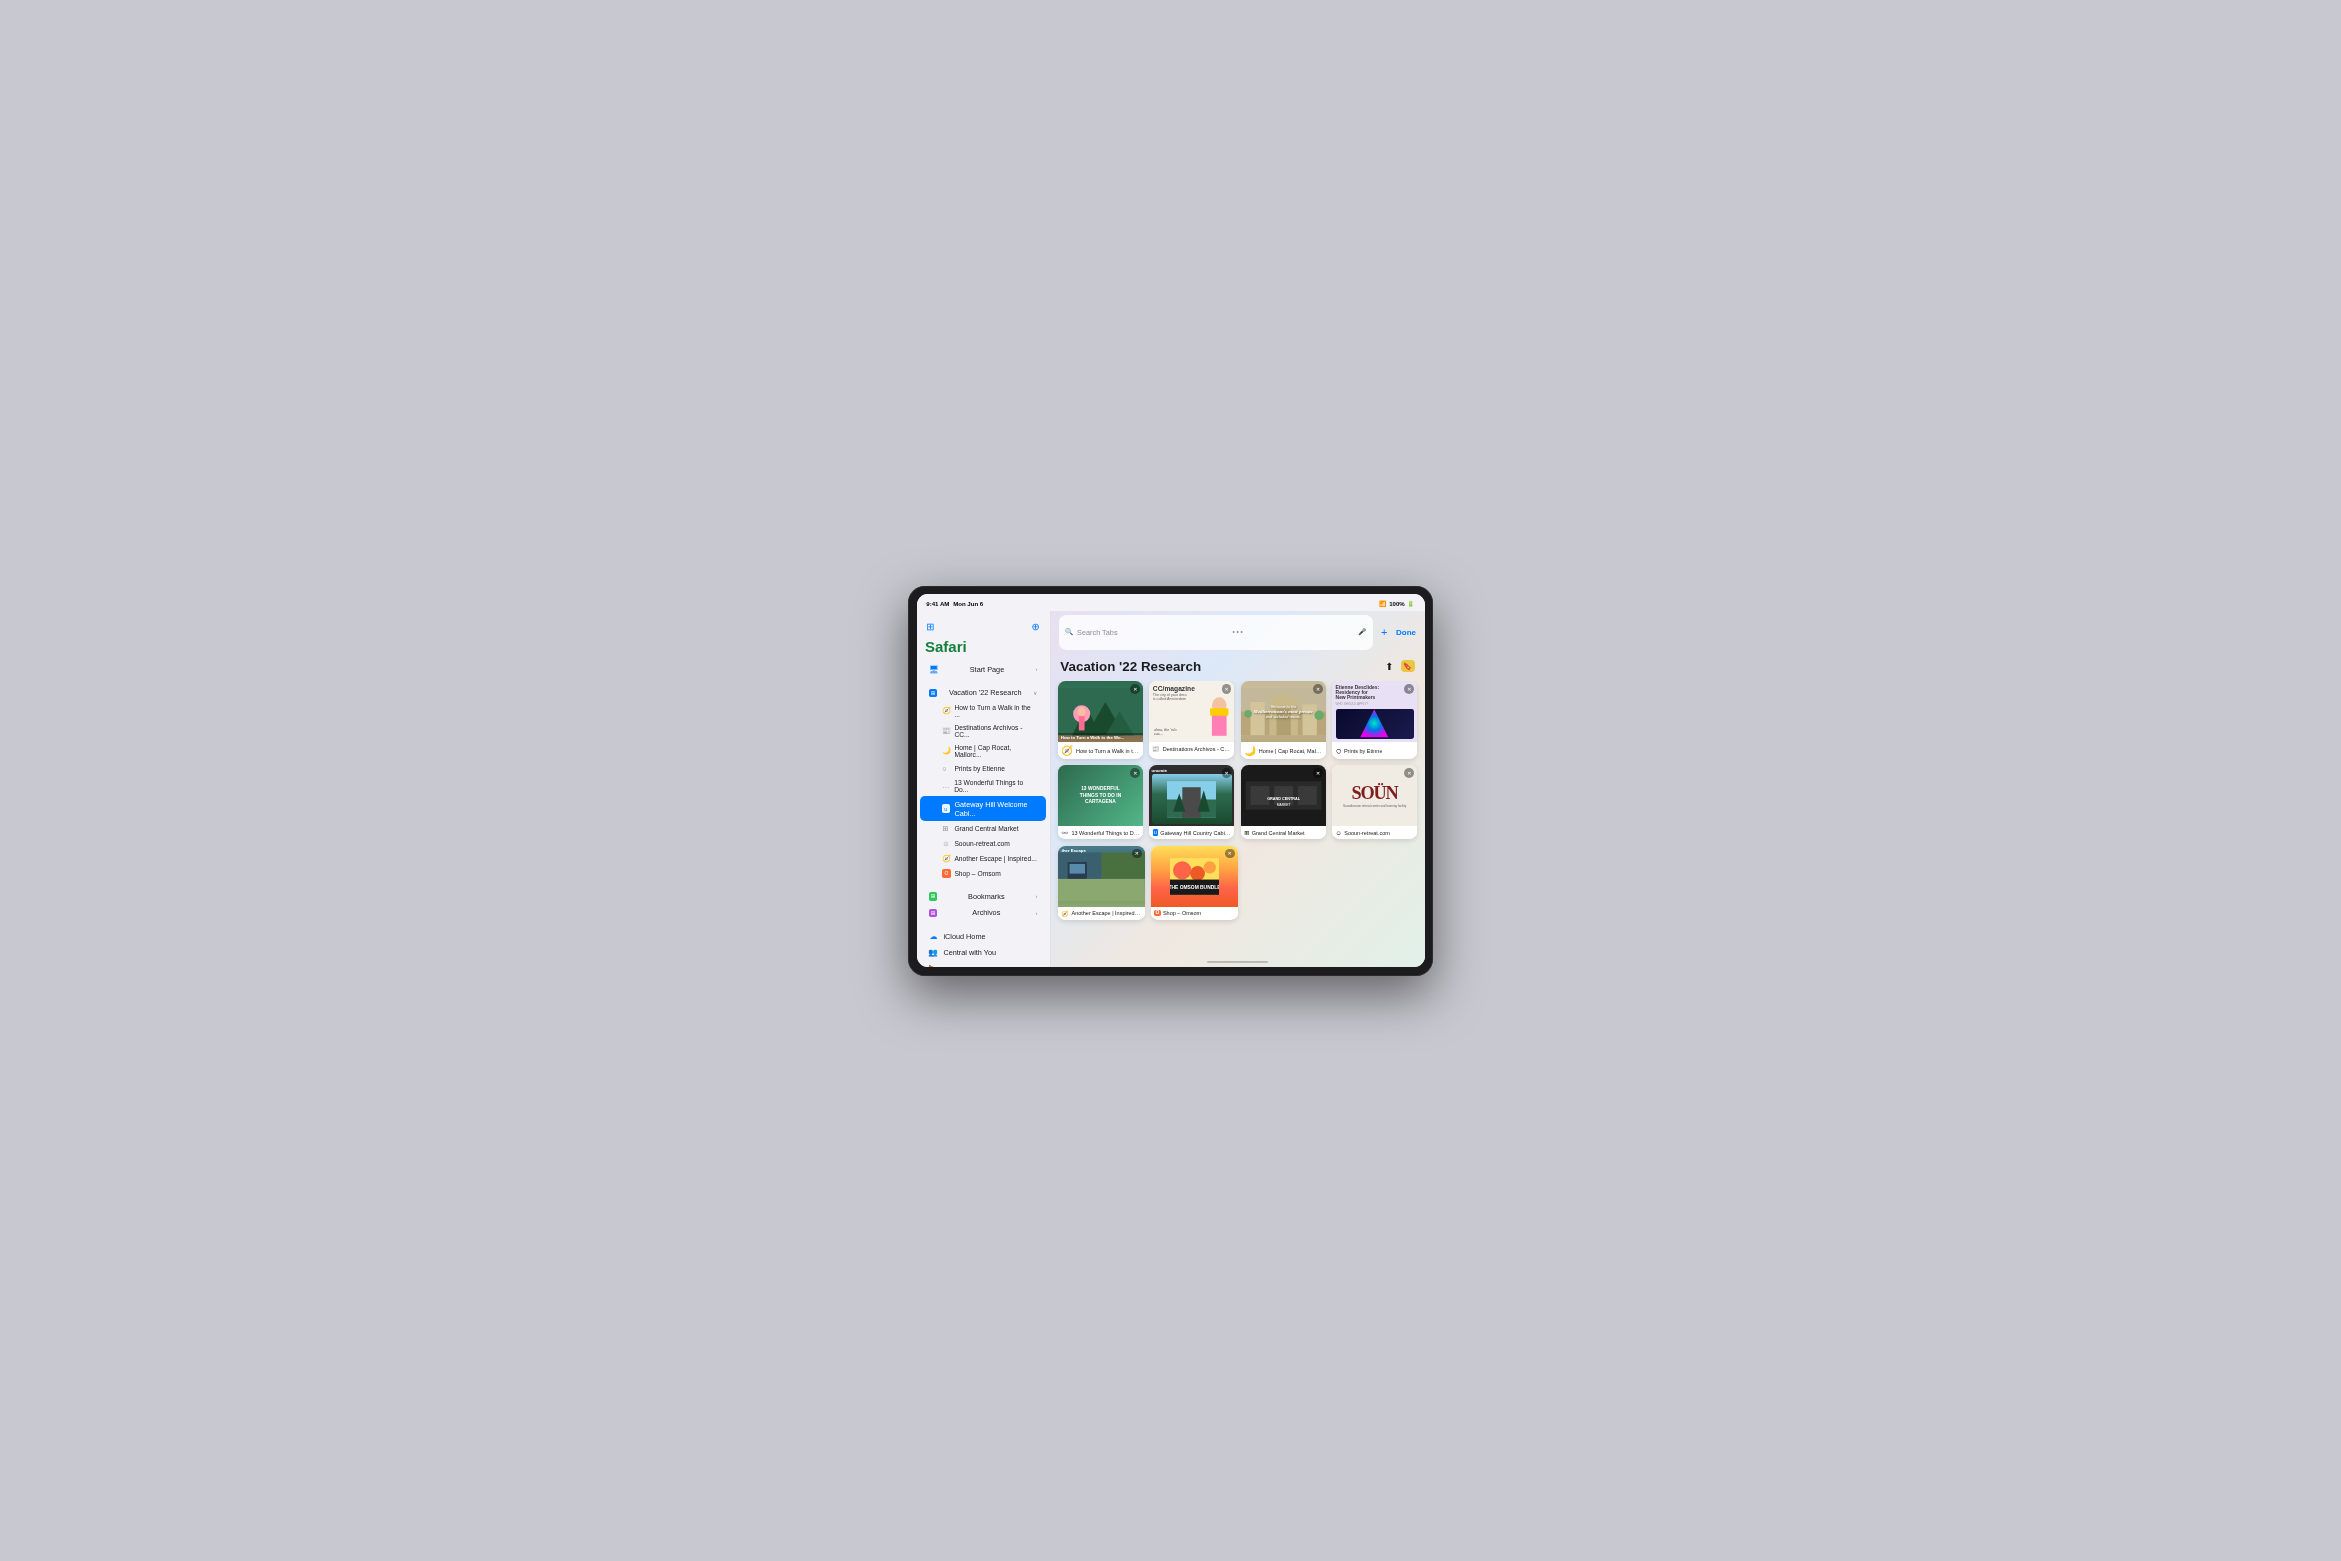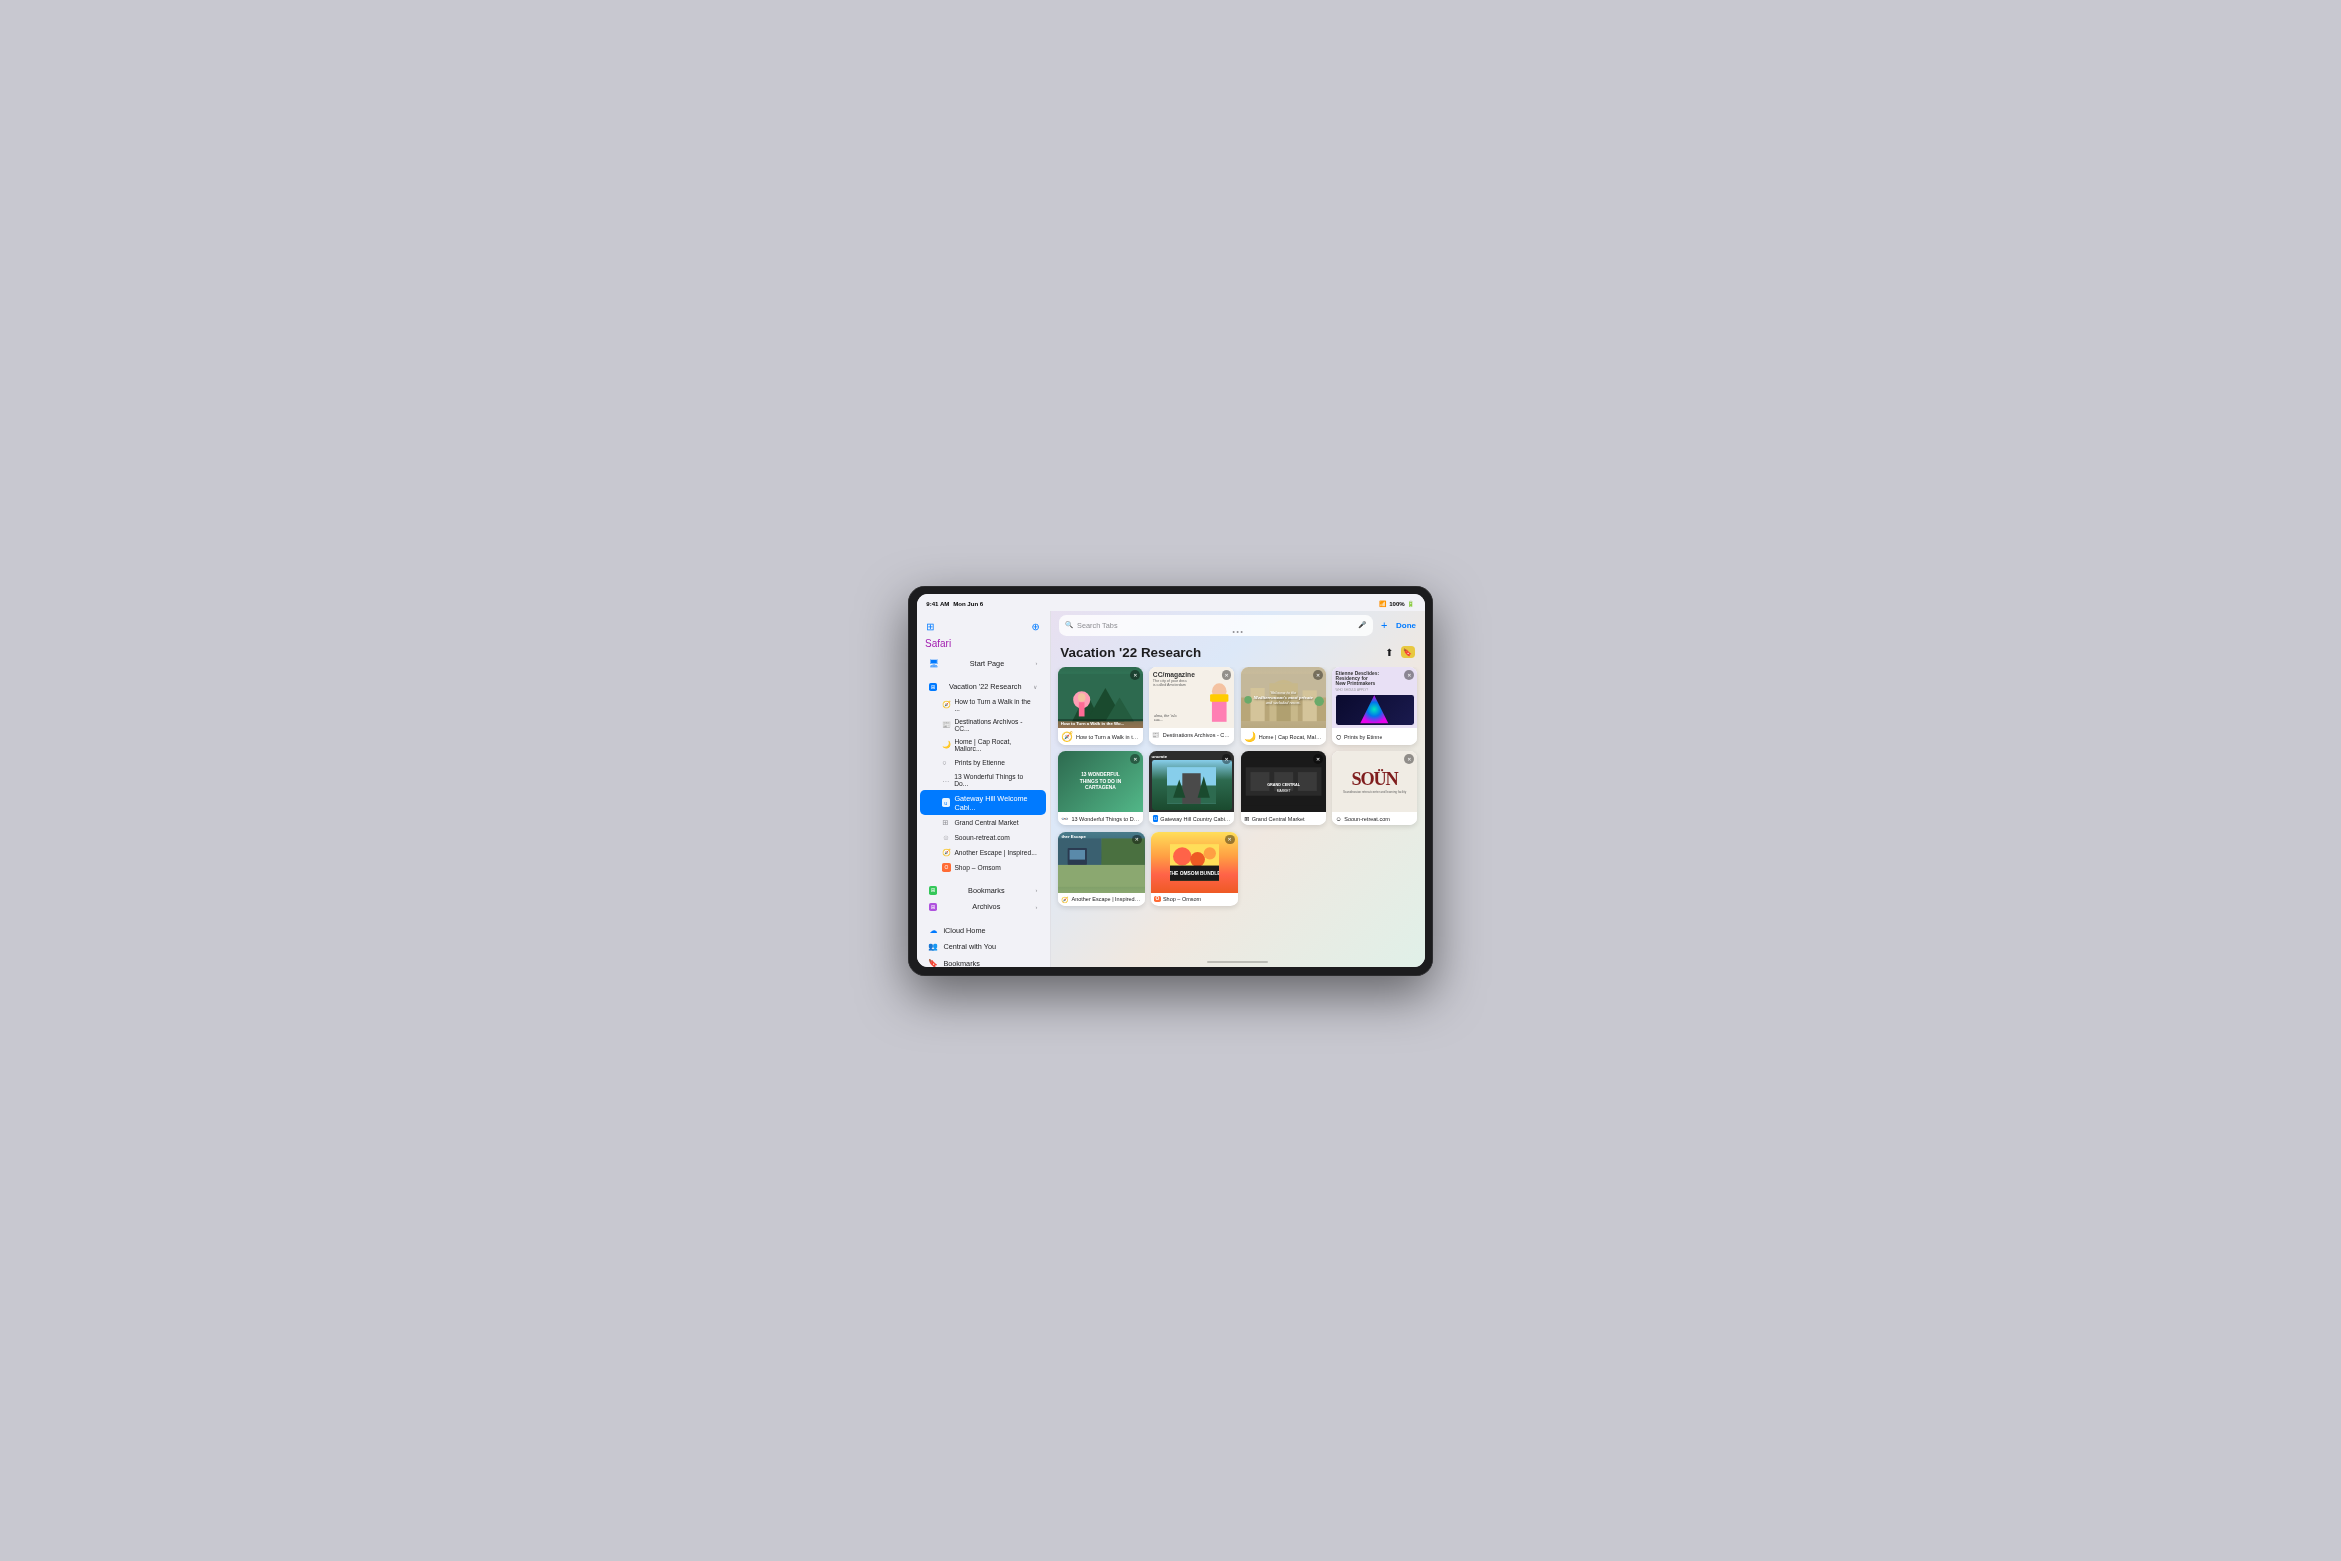--- a/index.html
+++ b/index.html
@@ -67,23 +67,23 @@
       align-items: center;
       padding: 2.4px 8.5px 4.9px;
     }
     .sidebar-icon-btn {
       color: #007aff;
       font-size: 9.8px;
       cursor: pointer;
       padding: 1.2px;
     }
     .safari-title {
-      font-size: 10px;
-      font-weight: 400;
-      color: #a21caf;
+      font-size: 15px;
+      font-weight: 700;
+      color: #15803d;
       padding: 0 8.5px 6.1px;
     }
     .sidebar-item {
       display: flex;
       align-items: center;
       padding: 3.7px 8.5px;
       font-size: 7.3px;
       color: #1c1c1e;
       cursor: pointer;
       border-radius: 4.9px;
@@ -182,21 +182,21 @@
       background: #8e8e93;
     }
     .search-bar {
       flex: 1;
       background: rgba(255,255,255,0.8);
       border-radius: 7.3px;
       display: flex;
       align-items: center;
       padding: 3.7px 6.1px;
       gap: 3.7px;
-      height: 21px;
+      height: 35px;
     }
     .search-bar .search-icon { color: #8e8e93; font-size: 6.7px; }
     .search-placeholder { color: #8e8e93; font-size: 7.3px; flex: 1; }
     .mic-icon { color: #8e8e93; font-size: 6.7px; }
     .toolbar-btn {
       color: #007aff;
       font-size: 11px;
       cursor: pointer;
       padding: 1.2px 2.4px;
     }

